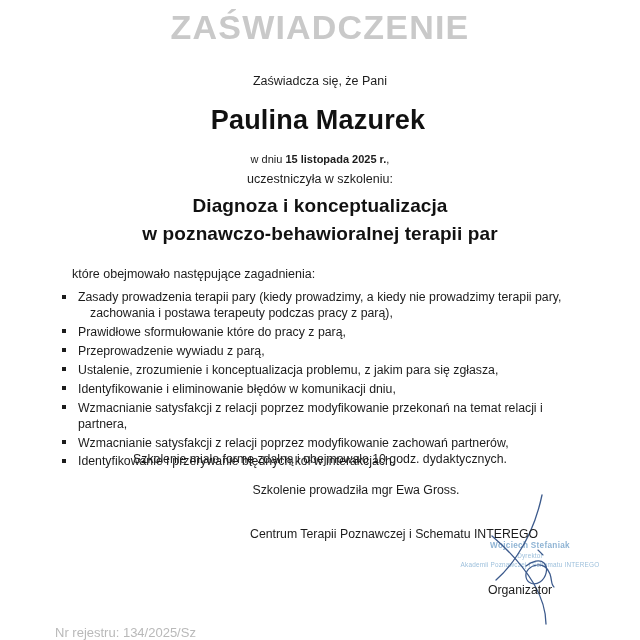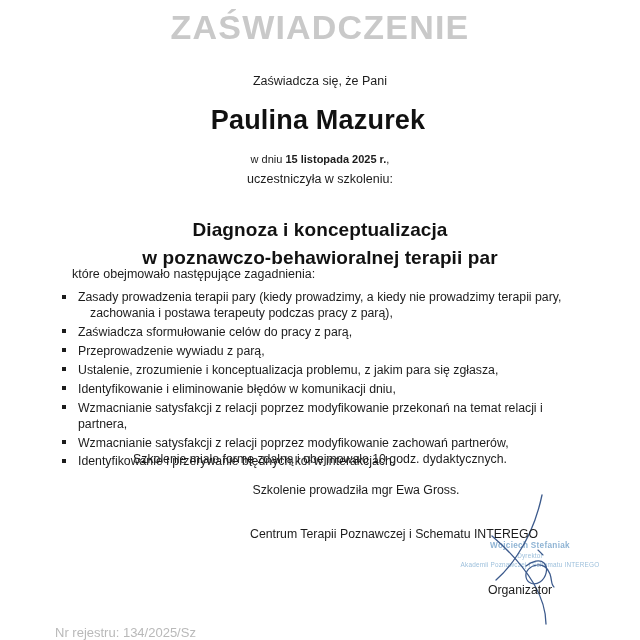--- a/index.html
+++ b/index.html
@@ -79,21 +79,21 @@
     width: 640px;
     text-align: center;
     font-size: 12.5px;
     color: #1c1c1c;
     line-height: 18px;
   }
 
   
   .course-title {
     position: absolute;
-    top: 216px;
+    top: 192px;
     left: 0;
     width: 640px;
     text-align: center;
     font-size: 19px;
     font-weight: bold;
     color: #111111;
     line-height: 28px;
     letter-spacing: 0.1px;
   }
 
@@ -261,21 +261,21 @@
   <div class="topics-intro">które obejmowało następujące zagadnienia:</div>
 
   <ul class="topics-list">
     <li class="topic-item">
       <span class="marker"></span>
       <span>Zasady prowadzenia terapii pary (kiedy prowadzimy, a kiedy nie prowadzimy terapii pary,</span>
       <span class="cont">zachowania i postawa terapeuty podczas pracy z parą),</span>
     </li>
     <li class="topic-item">
       <span class="marker"></span>
-      <span>Zaświadcza sformułowanie celów do pracy z parą,</span>
+      <span>Prawidłowe sformułowanie które do pracy z parą,</span>
     </li>
     <li class="topic-item">
       <span class="marker"></span>
       <span>Przeprowadzenie wywiadu z parą,</span>
     </li>
     <li class="topic-item">
       <span class="marker"></span>
       <span>Ustalenie, zrozumienie i konceptualizacja problemu, z jakim para się zgłasza,</span>
     </li>
     <li class="topic-item">

